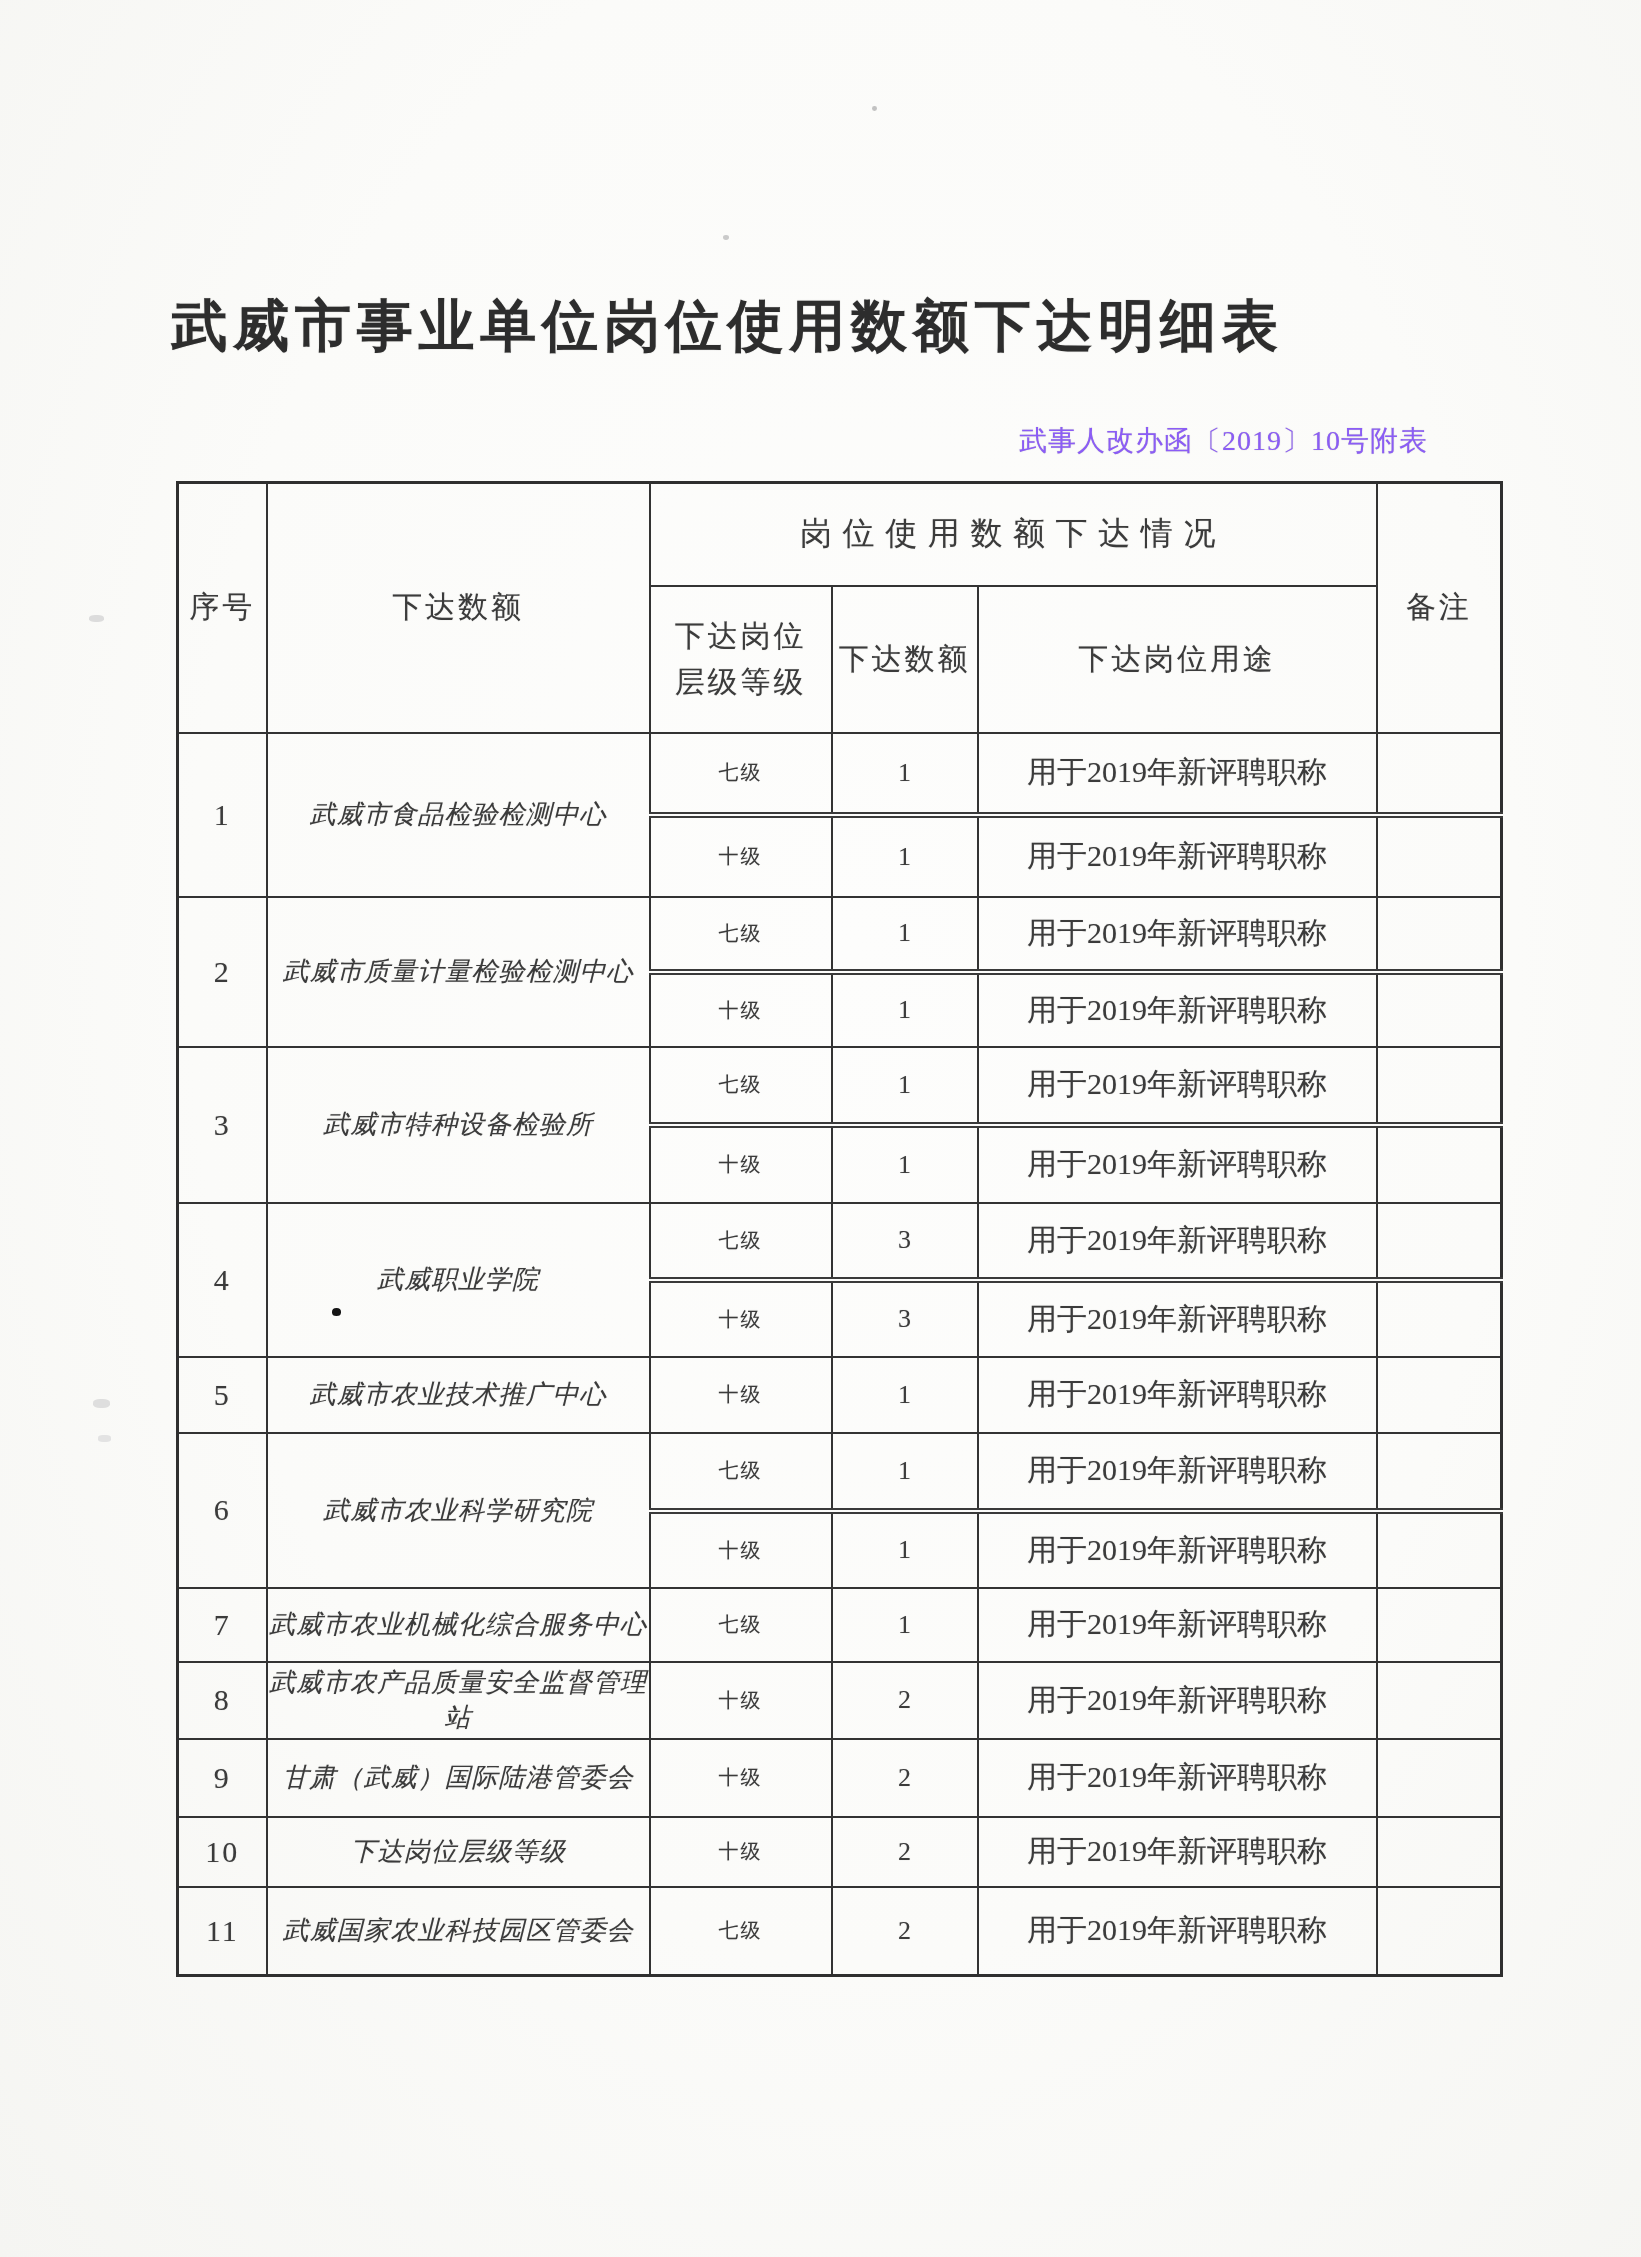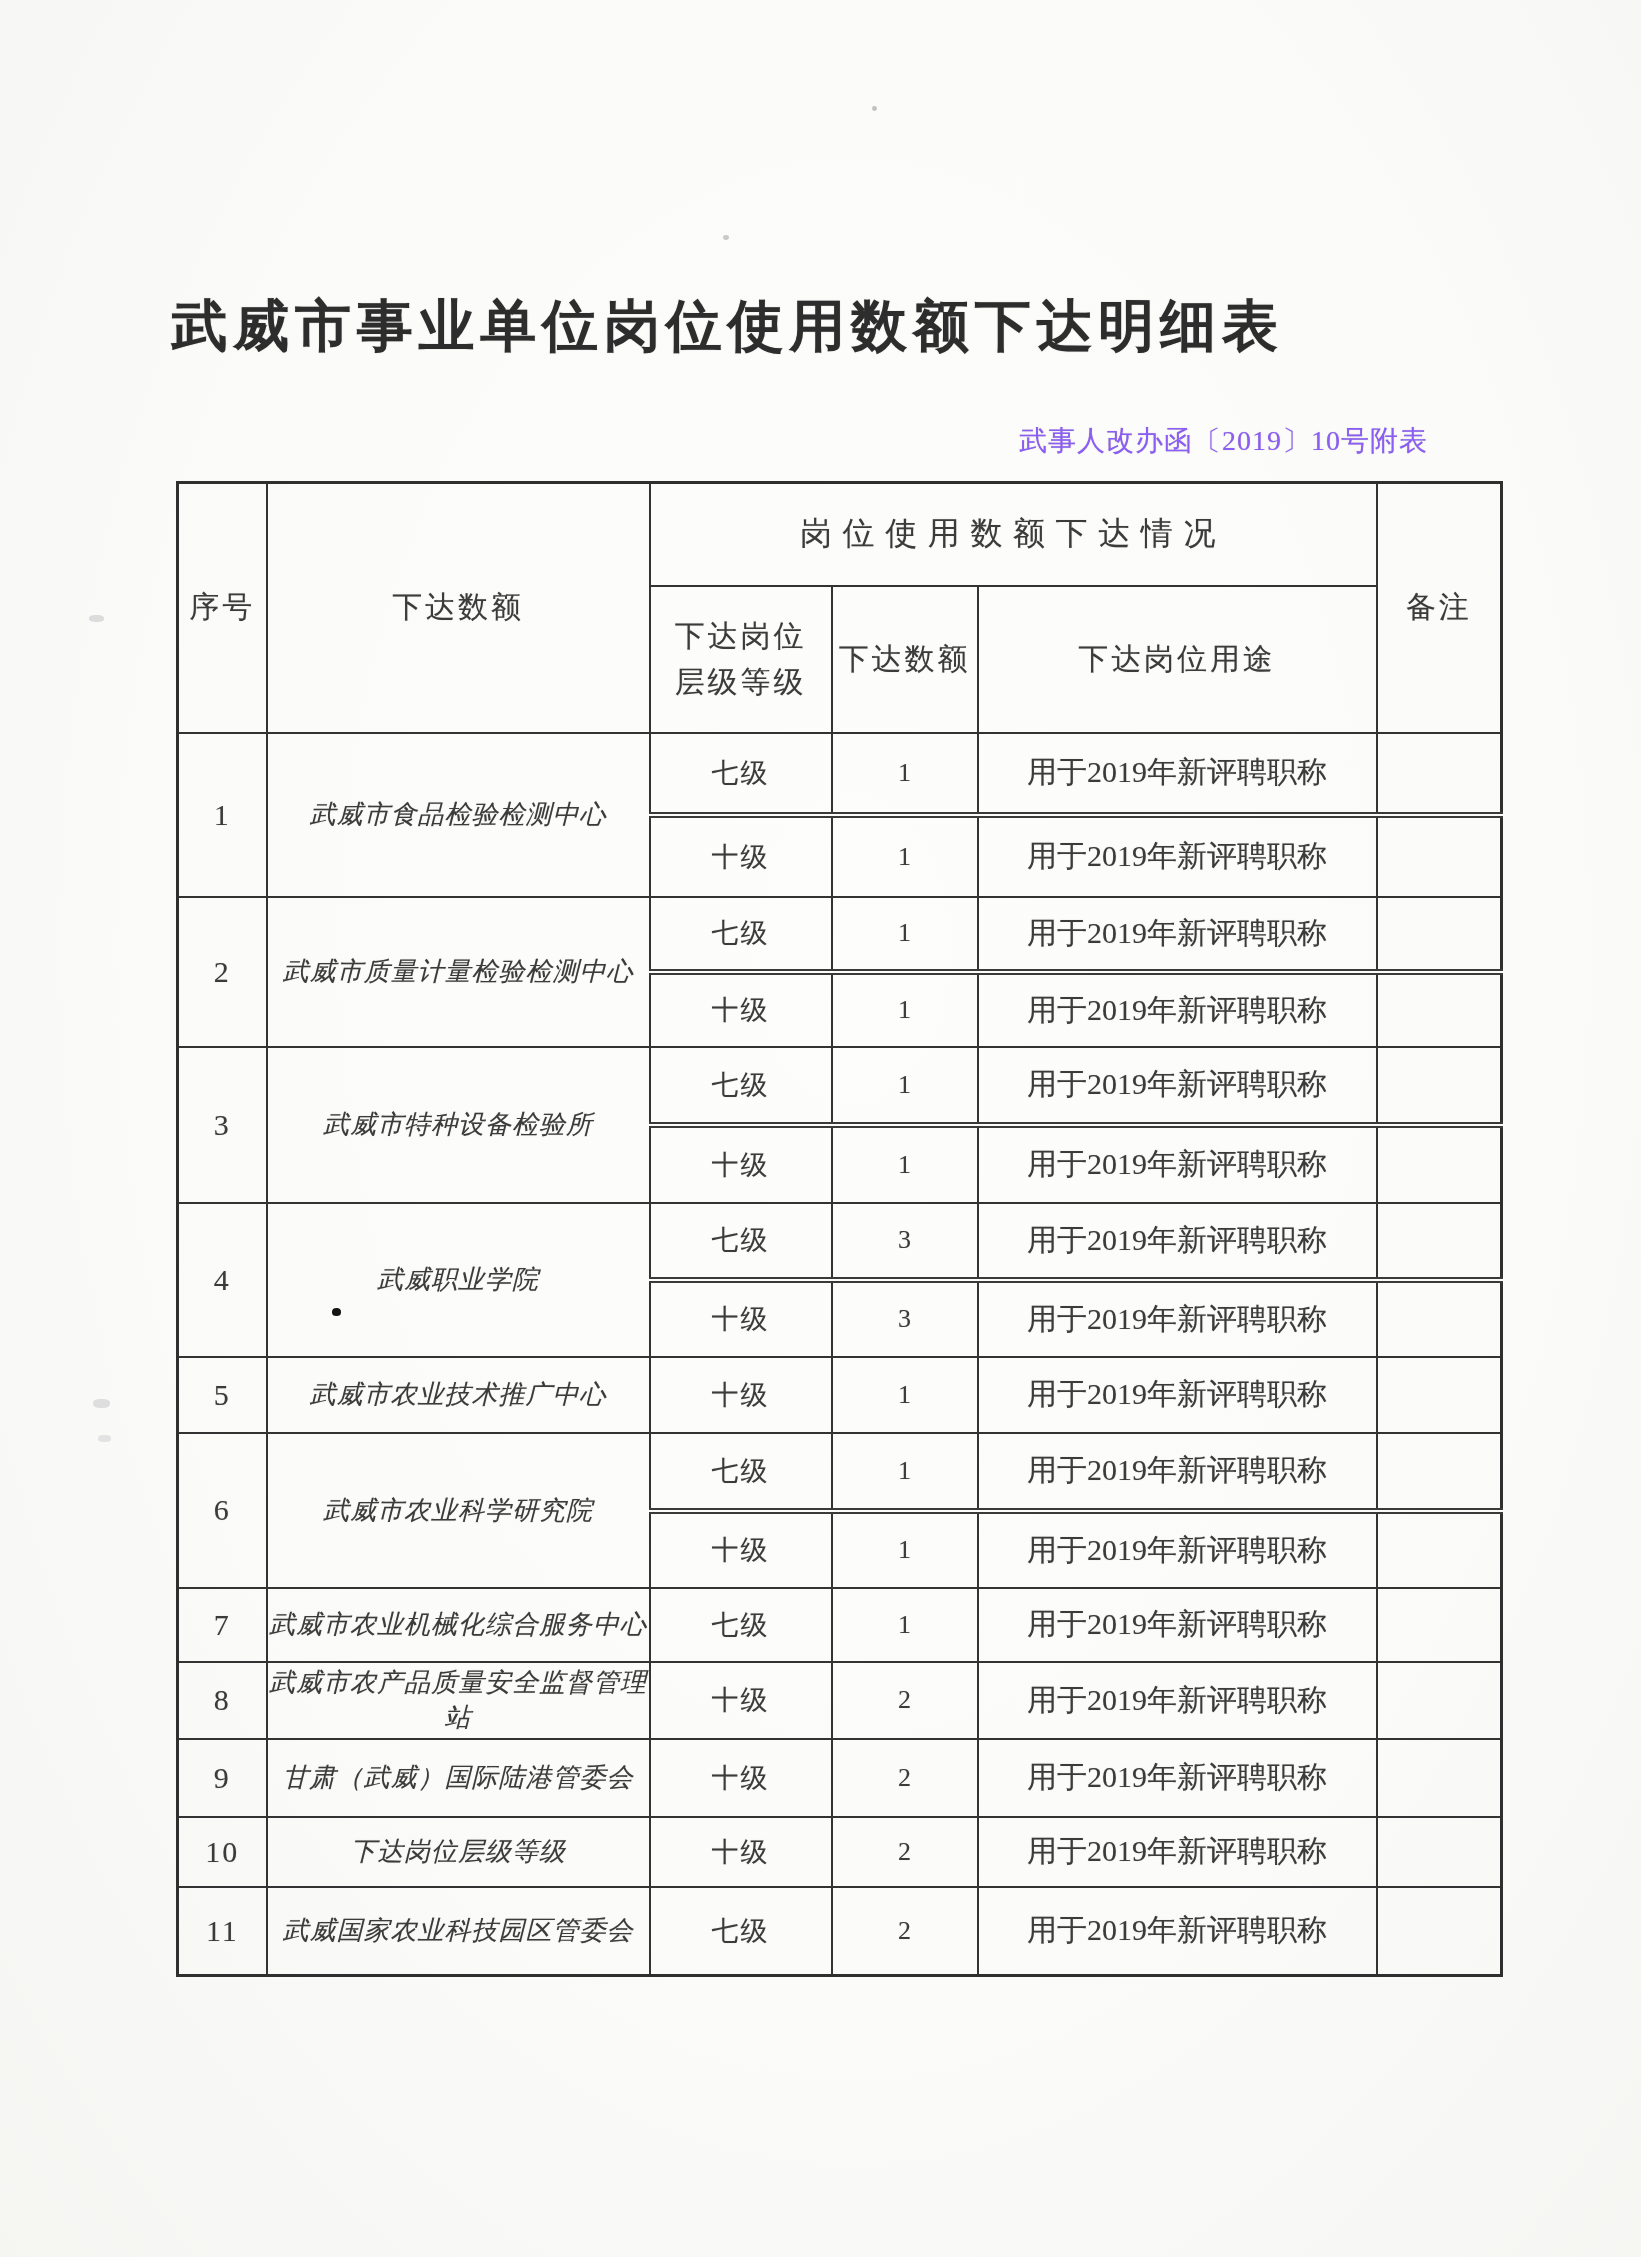--- a/index.html
+++ b/index.html
@@ -32,21 +32,21 @@
     text-align:center;vertical-align:middle;padding:0;
     color:#3b3b3b;overflow:hidden;
     text-shadow:0 0 1px rgba(70,70,70,.32);
   }
   tr.dbl > td{border-top:6.8px double #3a3a3a;}
   .hdr{font-size:30px;letter-spacing:2.9px;color:#3a3a3a;}
   .hdr-group{font-size:32px;letter-spacing:10.6px;padding-left:100px;}
   .wrap4{display:inline-block;width:137px;line-height:1.55;text-align:center;}
   .c-seq{font-size:30px;letter-spacing:1.9px;}
   .c-unit{font-size:26px;letter-spacing:1px;font-style:italic;}
-  .c-lvl{font-size:27px;letter-spacing:1.9px;}
+  .c-lvl{font-size:20px;letter-spacing:1.9px;}
   .c-num{font-size:26px;}
   .c-pur{font-size:30px;}
   .speck{position:absolute;border-radius:50%;}
   #sp1{left:332px;top:1308px;width:8.7px;height:7.7px;background:#151515;}
   #sp2{left:872px;top:106px;width:4.8px;height:4.8px;background:#c2c2c2;}
   #sp3{left:723px;top:235px;width:5.8px;height:4.8px;background:#cacaca;}
   #sp4{left:89px;top:615px;width:15.4px;height:6.8px;background:#dcdcdc;border-radius:40%;}
   #sp5{left:93px;top:1399px;width:17.4px;height:8.7px;background:#dedede;border-radius:40%;}
   #sp6{left:98px;top:1435px;width:12.6px;height:6.8px;background:#e3e3e3;border-radius:40%;}
 </style>

